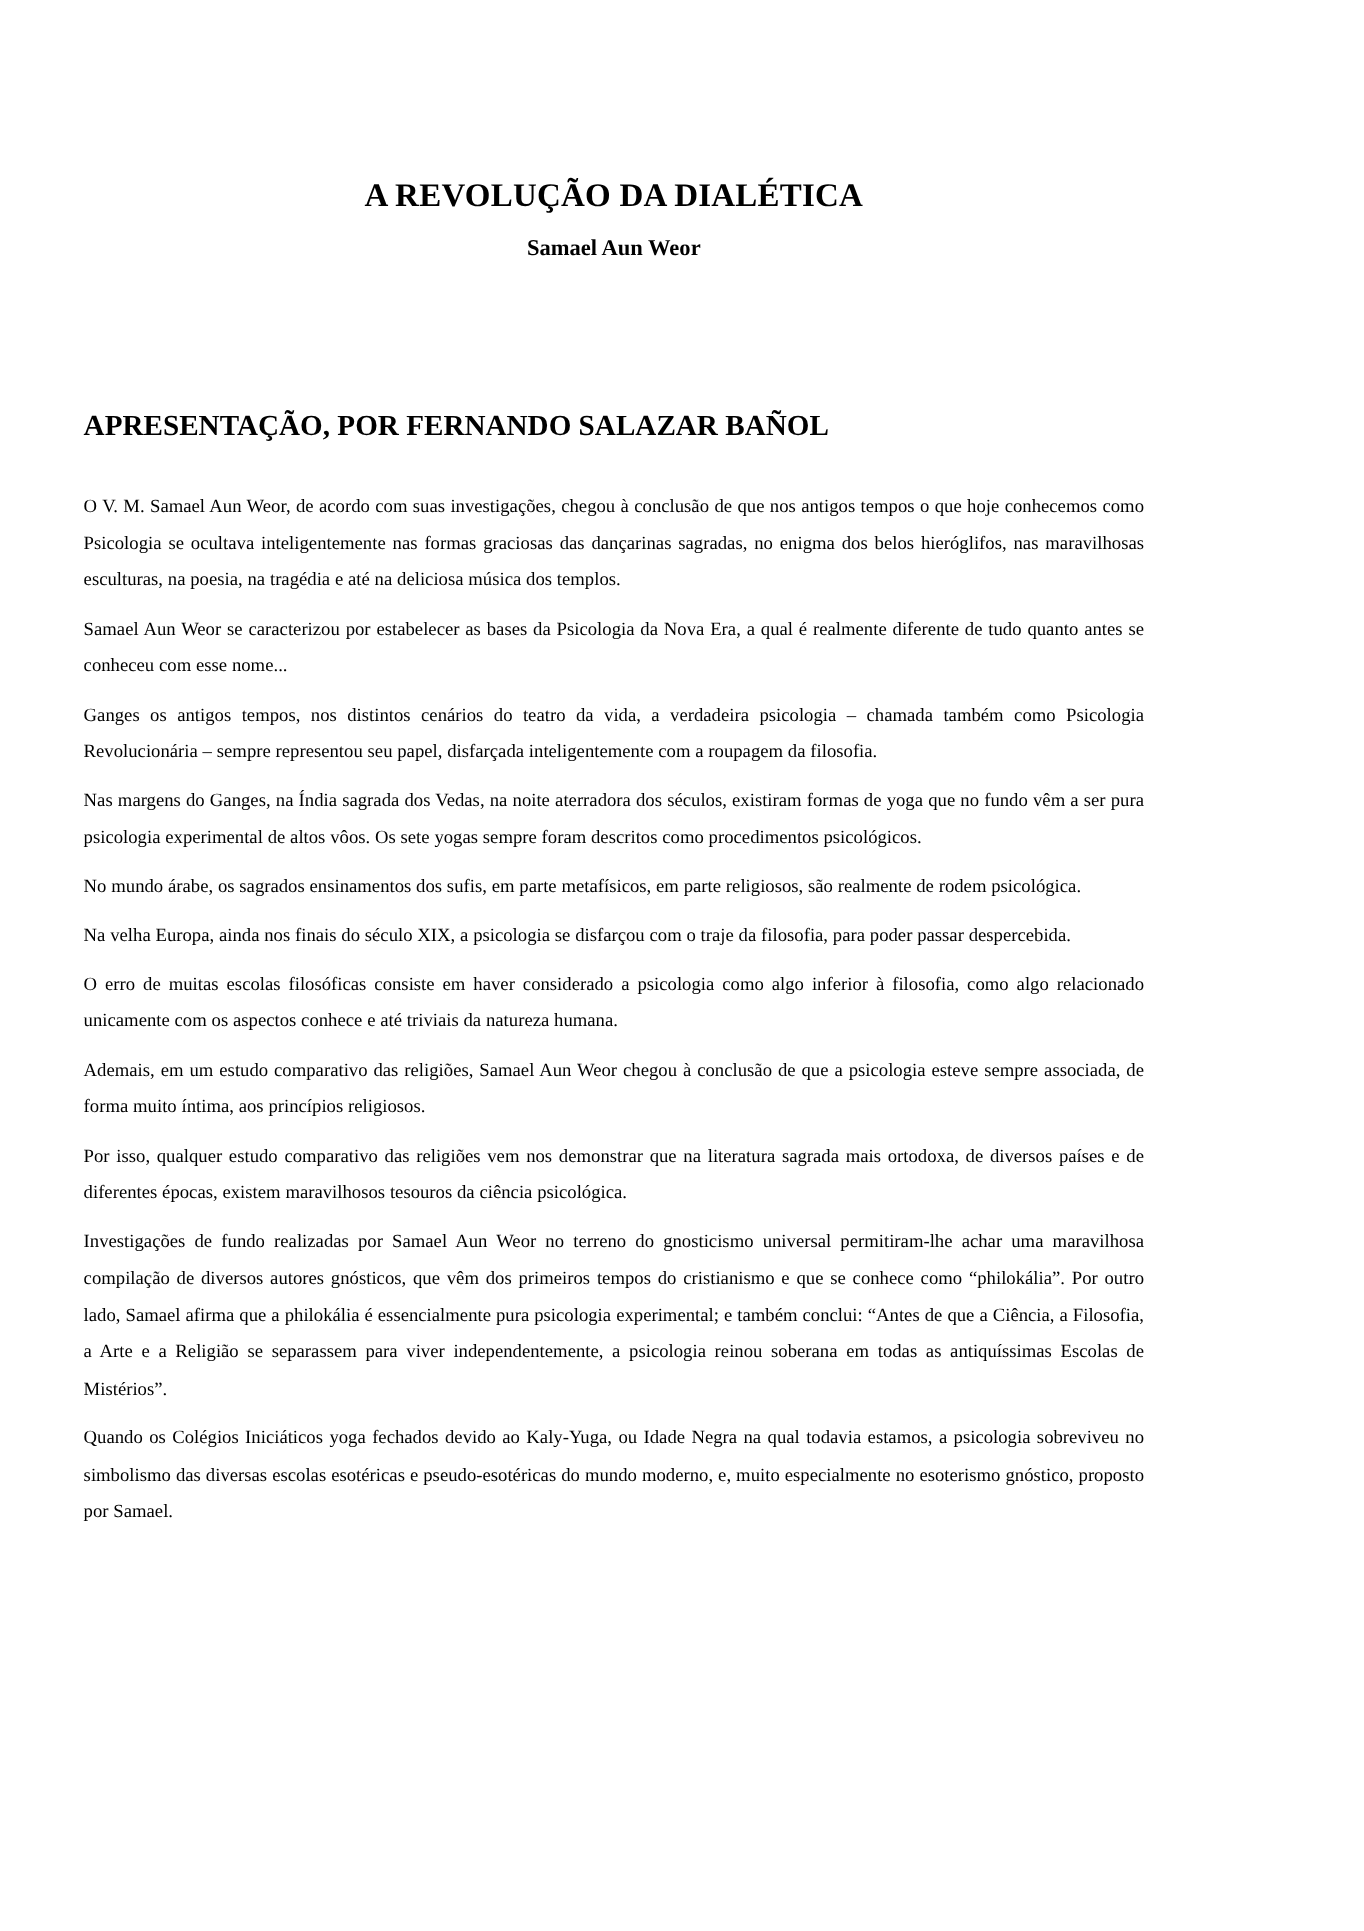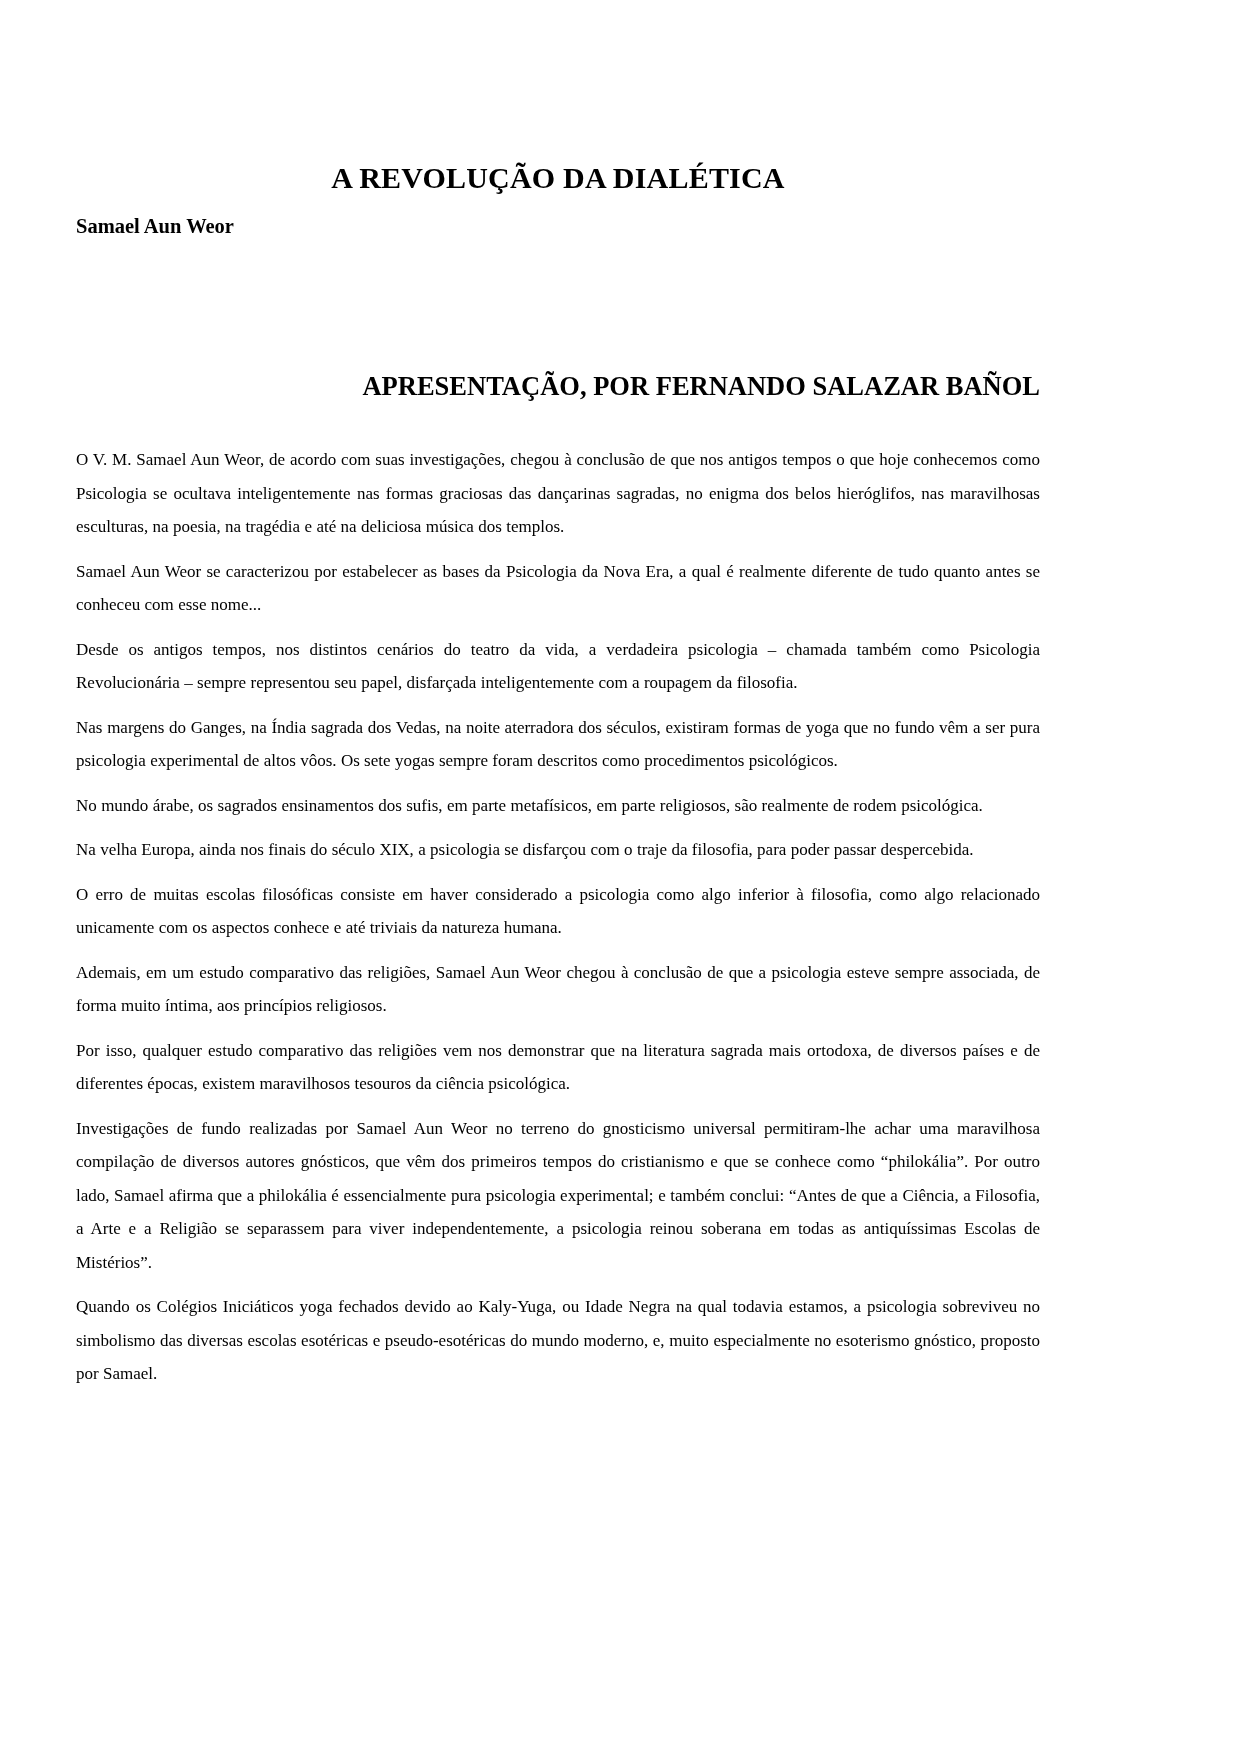--- a/index.html
+++ b/index.html
@@ -29,28 +29,29 @@
   .doc-title {
     text-align: center;
     font-size: 30px;
     font-weight: bold;
     letter-spacing: 0.2px;
     margin: 0;
     padding-top: 160px;
     line-height: 1.22;
   }
   .doc-author {
+    text-align: center;
     font-size: 20.5px;
     font-weight: bold;
     margin: 0;
     padding-top: 17px;
     line-height: 1.2;
   }
   .section-heading {
-    text-align: right;
+    text-align: left;
     font-size: 26.5px;
     font-weight: bold;
     margin: 0;
     padding-top: 132px;
     line-height: 1.25;
   }
   .body-block {
     padding-top: 40px;
   }
   p.para {
@@ -74,21 +75,21 @@
 
     <h1 class="doc-title">A REVOLUÇÃO DA DIALÉTICA</h1>
 
     <div class="doc-author">Samael Aun Weor</div>
 
     <h2 class="section-heading">APRESENTAÇÃO, POR FERNANDO SALAZAR BAÑOL</h2>
 
     <div class="body-block">
       <p class="para">O V. M. Samael Aun Weor, de acordo com suas investigações, chegou à conclusão de que nos antigos tempos o que hoje conhecemos como Psicologia se ocultava inteligentemente nas formas graciosas das dançarinas sagradas, no enigma dos belos hieróglifos, nas maravilhosas esculturas, na poesia, na tragédia e até na deliciosa música dos templos.</p>
       <p class="para">Samael Aun Weor se caracterizou por estabelecer as bases da Psicologia da Nova Era, a qual é realmente diferente de tudo quanto antes se conheceu com esse nome...</p>
-      <p class="para">Desde os antigos tempos, nos distintos cenários do teatro da vida, a verdadeira psicologia – chamada também como Psicologia Revolucionária – sempre representou seu papel, disfarçada inteligentemente com a roupagem da filosofia.</p>
+      <p class="para">Ganges os antigos tempos, nos distintos cenários do teatro da vida, a verdadeira psicologia – chamada também como Psicologia Revolucionária – sempre representou seu papel, disfarçada inteligentemente com a roupagem da filosofia.</p>
       <p class="para">Nas margens do Ganges, na Índia sagrada dos Vedas, na noite aterradora dos séculos, existiram formas de yoga que no fundo vêm a ser pura psicologia experimental de altos vôos. Os sete yogas sempre foram descritos como procedimentos psicológicos.</p>
       <p class="para">No mundo árabe, os sagrados ensinamentos dos sufis, em parte metafísicos, em parte religiosos, são realmente de rodem psicológica.</p>
       <p class="para">Na velha Europa, ainda nos finais do século XIX, a psicologia se disfarçou com o traje da filosofia, para poder passar despercebida.</p>
       <p class="para">O erro de muitas escolas filosóficas consiste em haver considerado a psicologia como algo inferior à filosofia, como algo relacionado unicamente com os aspectos conhece e até triviais da natureza humana.</p>
       <p class="para">Ademais, em um estudo comparativo das religiões, Samael Aun Weor chegou à conclusão de que a psicologia esteve sempre associada, de forma muito íntima, aos princípios religiosos.</p>
       <p class="para">Por isso, qualquer estudo comparativo das religiões vem nos demonstrar que na literatura sagrada mais ortodoxa, de diversos países e de diferentes épocas, existem maravilhosos tesouros da ciência psicológica.</p>
       <p class="para">Investigações de fundo realizadas por Samael Aun Weor no terreno do gnosticismo universal permitiram-lhe achar uma maravilhosa compilação de diversos autores gnósticos, que vêm dos primeiros tempos do cristianismo e que se conhece como “philokália”. Por outro lado, Samael afirma que a philokália é essencialmente pura psicologia experimental; e também conclui: “Antes de que a Ciência, a Filosofia, a Arte e a Religião se separassem para viver independentemente, a psicologia reinou soberana em todas as antiquíssimas Escolas de Mistérios”.</p>
       <p class="para">Quando os Colégios Iniciáticos yoga fechados devido ao Kaly-Yuga, ou Idade Negra na qual todavia estamos, a psicologia sobreviveu no simbolismo das diversas escolas esotéricas e pseudo-esotéricas do mundo moderno, e, muito especialmente no esoterismo gnóstico, proposto por Samael.</p>
     </div>
 

